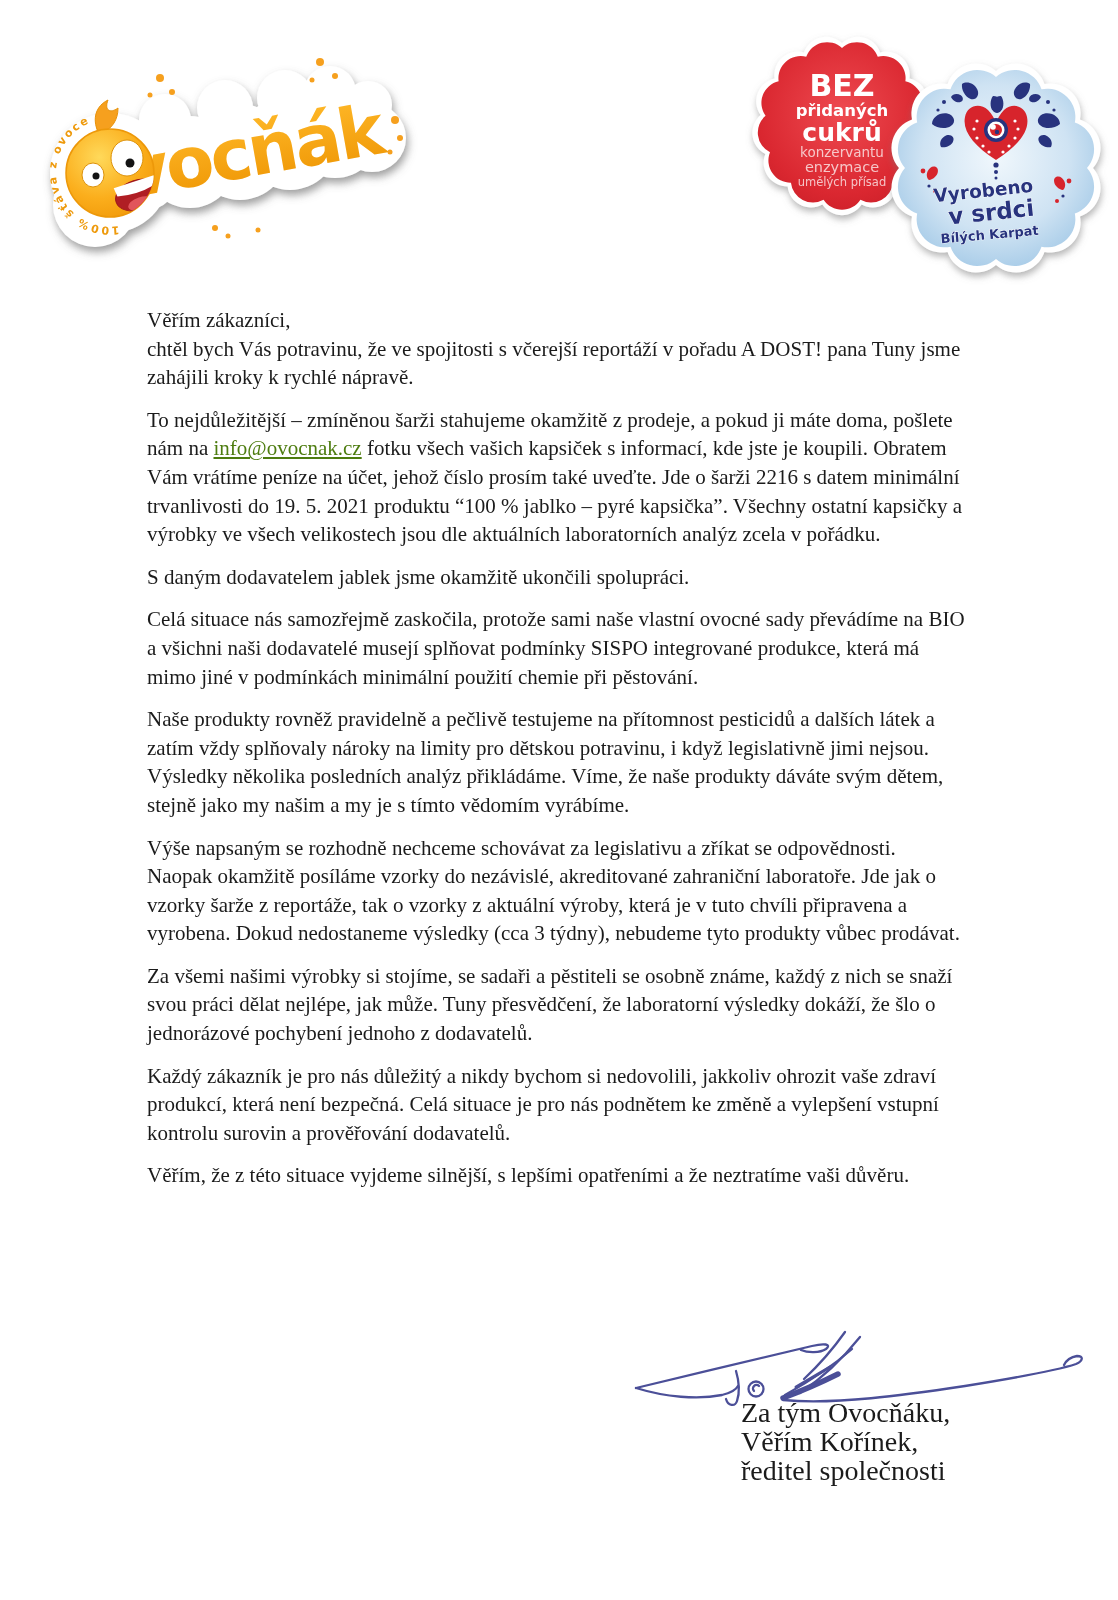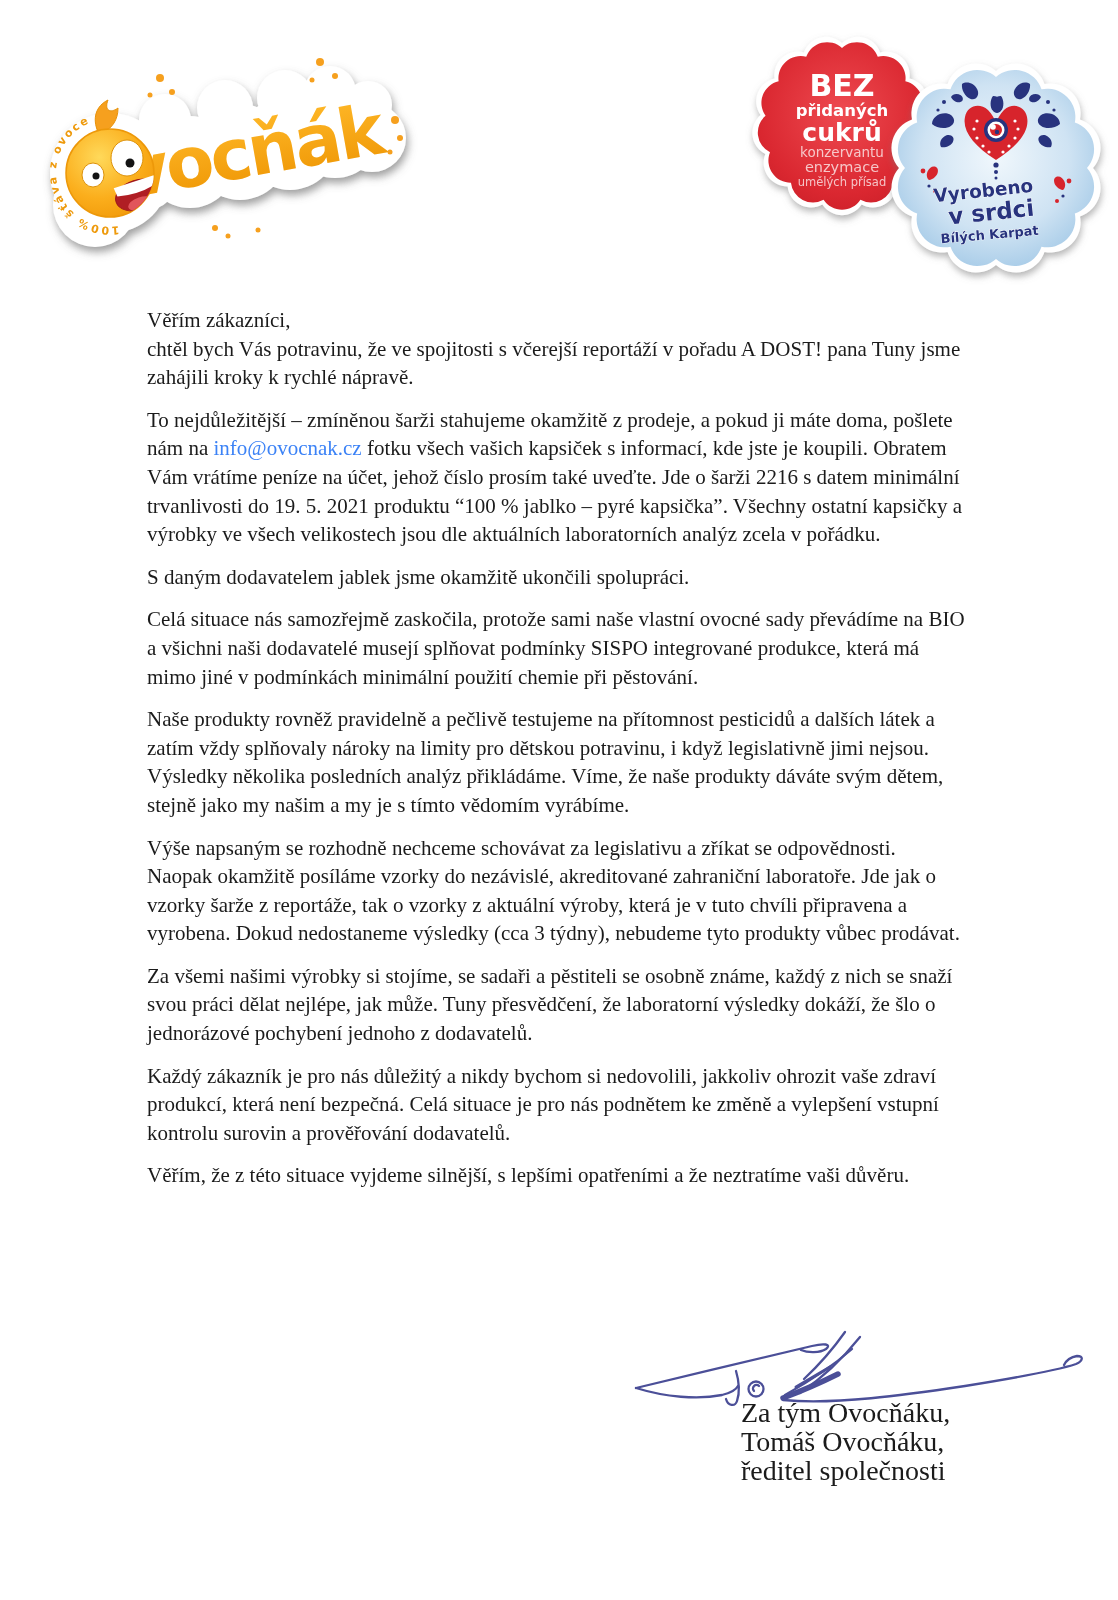--- a/index.html
+++ b/index.html
@@ -7,21 +7,21 @@
     position:relative;width:1118px;height:1600px;margin:0 auto;
     background:#ffffff;overflow:hidden;
     font-family:"Liberation Serif",serif;color:#1b1b1b;
   }
   svg.header{position:absolute;left:0;top:0;}
   .letter{
     position:absolute;left:147px;top:306px;width:818px;
     font-size:21px;line-height:28.6px;
   }
   .letter p{margin:0 0 14px 0;}
-  .email{color:#3b82f6;cursor:pointer;}
+  .email{color:#4d7c0f;text-decoration:underline;cursor:pointer;}
   svg.signature-svg{position:absolute;left:620px;top:1325px;}
   .sig-block{
     position:absolute;left:741px;top:1399px;
     font-size:28px;line-height:28.8px;
   }
   .badge-txt{font-family:"DejaVu Sans",sans-serif;font-weight:bold;}
   .logo-word{font-family:"DejaVu Sans",sans-serif;font-weight:bold;}
 </style>
 </head>
 <body>
@@ -225,17 +225,17 @@
       <path d="M 225 7 C 213 24 199 40 184 54"></path>
       <path d="M 165 70 C 190 56 214 40 232 24"></path>
       <path d="M 163 73 C 184 65 204 56 218 49" stroke-width="5.5"></path>
       <path d="M 176 62 C 188 55 200 48 210 42" stroke-width="3"></path>
       <path d="M 163 75 C 215 80 285 70 345 61 C 395 53 438 45 456 39 C 463 36 464 31 457 31 C 451 32 446 36 444 40"></path>
     </g>
   </svg>
 
   <div class="sig-block">
     <div>Za tým Ovocňáku,</div>
-    <div>Tomáš Ovocňáku,</div>
+    <div>Věřím Kořínek,</div>
     <div>ředitel společnosti</div>
   </div>
 
 </div>
 
 </body></html>

